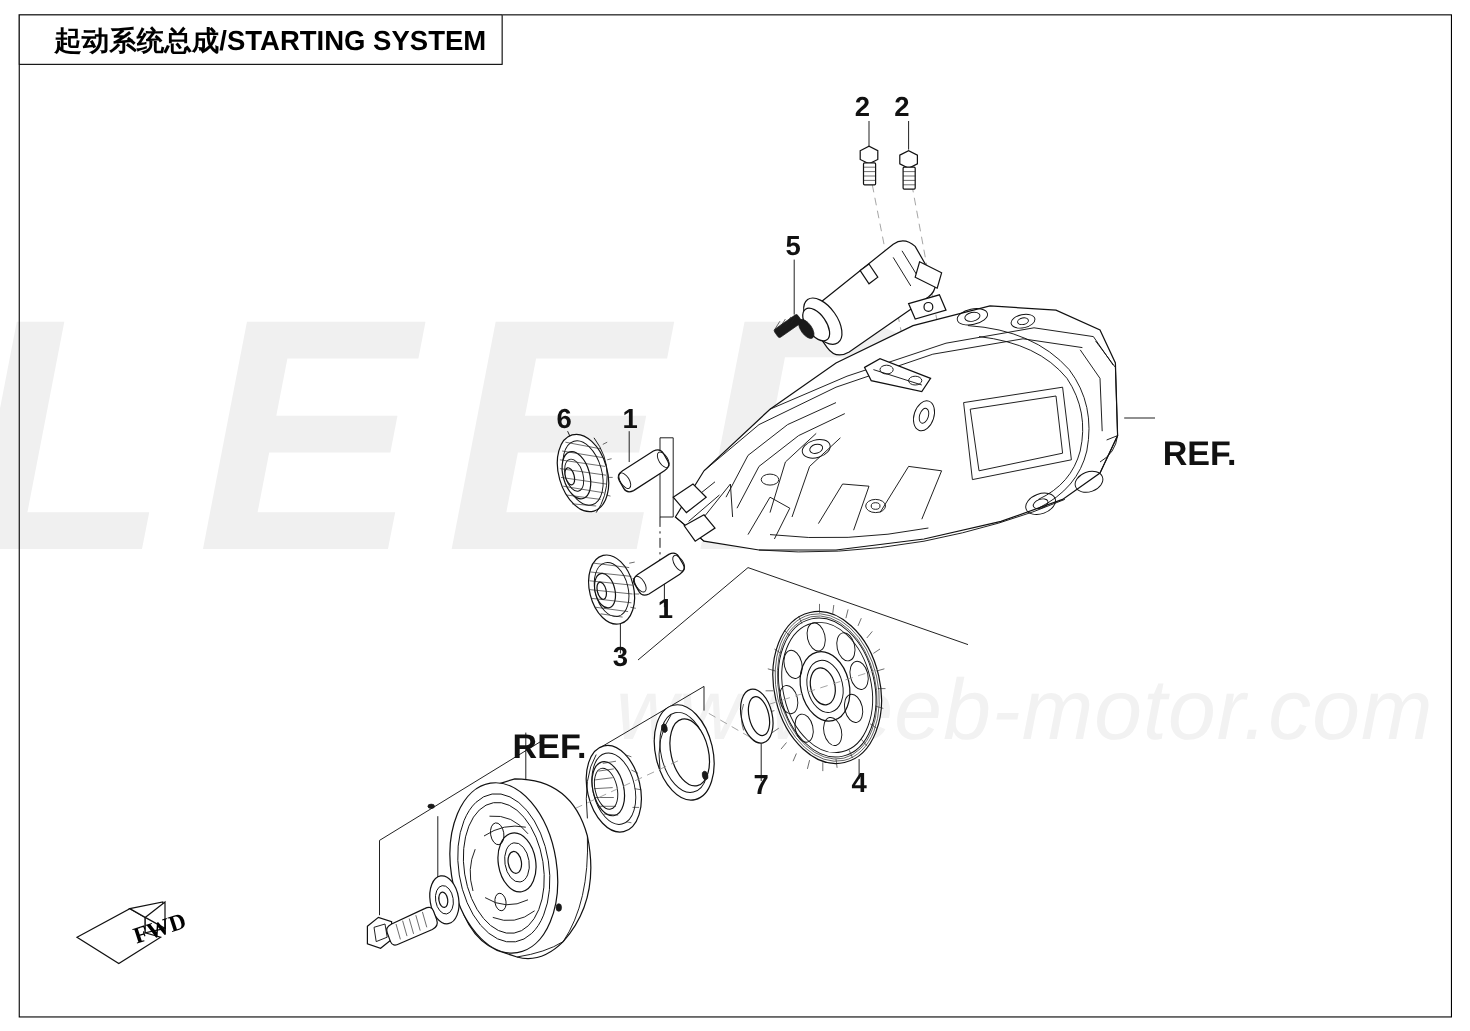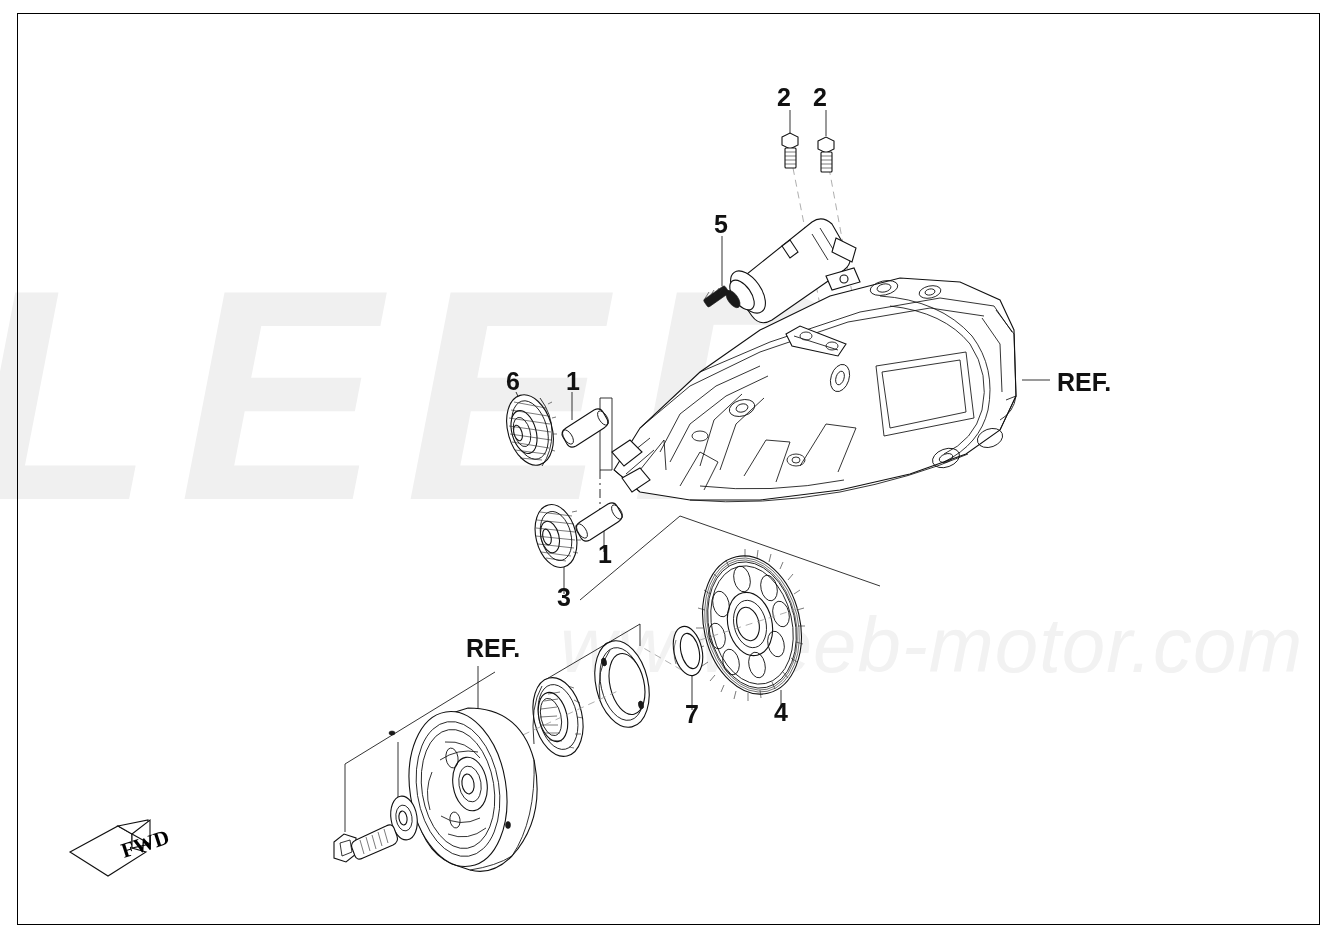--- a/index.html
+++ b/index.html
@@ -30,22 +30,22 @@
             display:flex;align-items:center;justify-content:flex-end;
             padding-right:14px;}
   .titlebox span{font-size:25px;font-weight:bold;color:#000;
                  font-family:"Liberation Sans","DejaVu Sans",sans-serif;
                  white-space:nowrap;}
 
   
   .callout{position:absolute;font-size:25px;font-weight:bold;color:#111;
            font-family:"Liberation Sans","DejaVu Sans",sans-serif;
            user-select:none;}
-  .reflabel{position:absolute;font-size:25px;font-weight:bold;color:#111;
-            font-family:"Liberation Sans","DejaVu Sans",sans-serif;}
+  .reflabel{position:absolute;font-size:31px;font-weight:bold;color:#111;
+            font-family:"Liberation Sans","DejaVu Sans",sans-serif;margin-top:27px;}
 
   svg.art{position:absolute;left:0;top:0;width:1336px;height:937px;}
   .thin{stroke:#111;stroke-width:0.85;fill:none;}
   .hair{stroke:#222;stroke-width:0.6;fill:none;}
   .dash{stroke:#111;stroke-width:0.9;fill:none;stroke-dasharray:9 4 2 4;}
   .axis{stroke:#999;stroke-width:0.8;fill:none;stroke-dasharray:7 5;}
   .fillw{fill:#ffffff;stroke:#111;stroke-width:1.1;}
   .fillk{fill:#1a1a1a;stroke:#1a1a1a;stroke-width:0.6;}
   .fwdtxt{font-family:"Liberation Serif","DejaVu Serif",serif;
           font-weight:bold;font-size:21px;fill:#000;}
@@ -400,20 +400,23 @@
     <g>
       <polygon class="fillw" points="70,852 118,826 132,834 132,848 146,852 108,876"></polygon>
       <polygon class="fillw" points="118,826 148,820 150,844 132,848 132,834"></polygon>
       <polygon class="fillw" points="132,834 150,844 150,820"></polygon>
       <text class="fwdtxt" x="124" y="858" transform="rotate(-18 124 858)">FWD</text>
     </g>
 
   </svg>
 
   <div class="frame"></div>
+  <div class="titlebox">
+    <span>起动系统总成/STARTING SYSTEM</span>
+  </div>
 
   <div class="callout" style="left:777px;top:83px;">2</div>
   <div class="callout" style="left:813px;top:83px;">2</div>
   <div class="callout" style="left:714px;top:210px;">5</div>
   <div class="reflabel" style="left:1057px;top:368px;">REF.</div>
   <div class="callout" style="left:506px;top:367px;">6</div>
   <div class="callout" style="left:566px;top:367px;">1</div>
   <div class="callout" style="left:598px;top:540px;">1</div>
   <div class="callout" style="left:557px;top:583px;">3</div>
   <div class="reflabel" style="left:466px;top:634px;">REF.</div>

